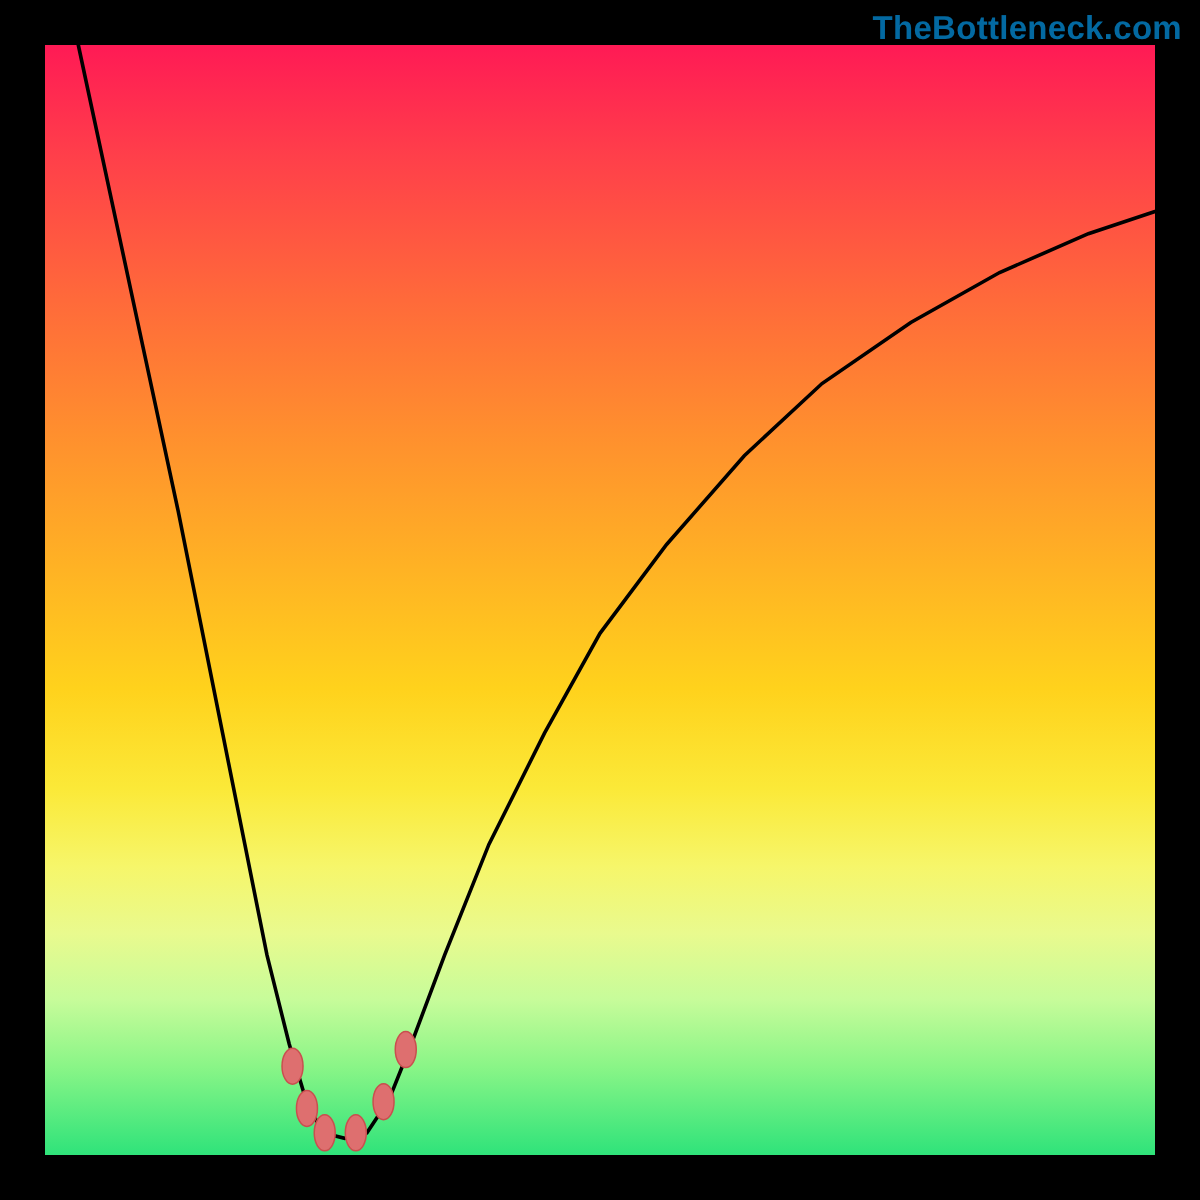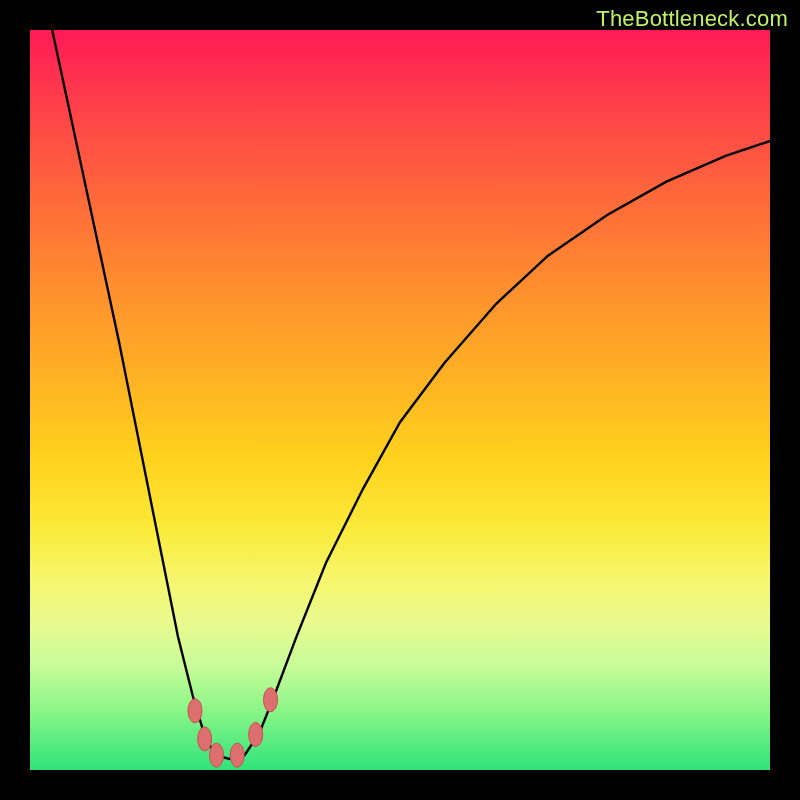--- a/index.html
+++ b/index.html
@@ -43,24 +43,24 @@
     left: 0;
     top: 0;
     width: 740px;
     height: 740px;
     overflow: visible;
   }
   .watermark {
     position: absolute;
     top: 6px;
     right: 12px;
-    color: #bef264;
+    color: #0369a1;
     font-size: 22px;
     letter-spacing: 0.2px;
-    font-weight: 400;
+    font-weight: 700;
     user-select: none;
   }
 </style>
 </head>
 <body>
 
 <div class="stage">
   <div class="watermark">TheBottleneck.com</div>
   <div class="plot">
     <svg viewBox="0 0 740 740" preserveAspectRatio="none">

